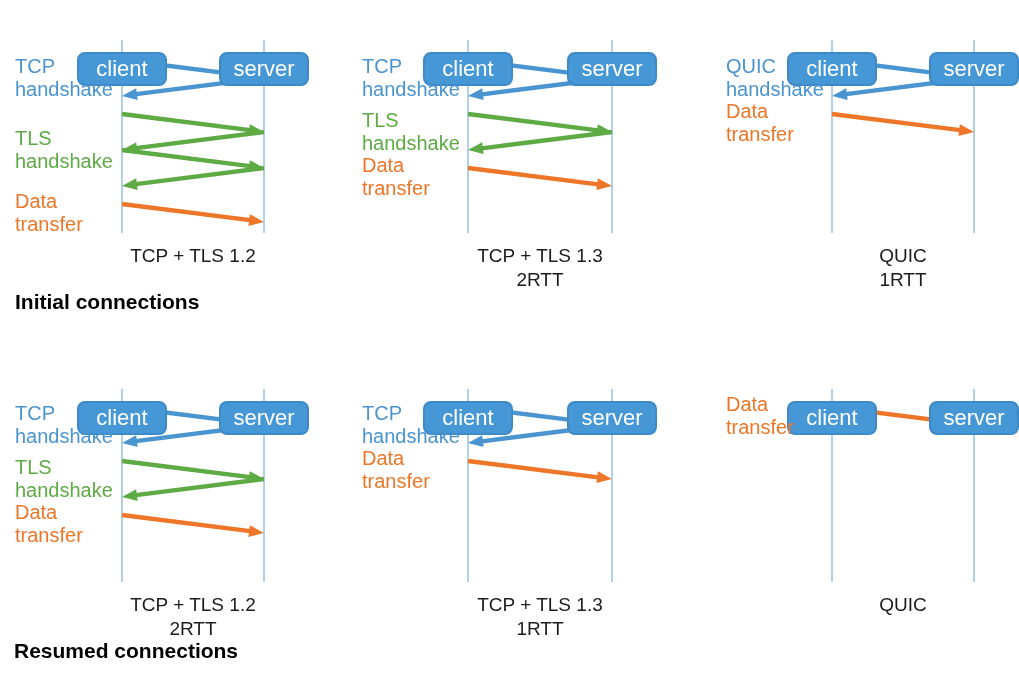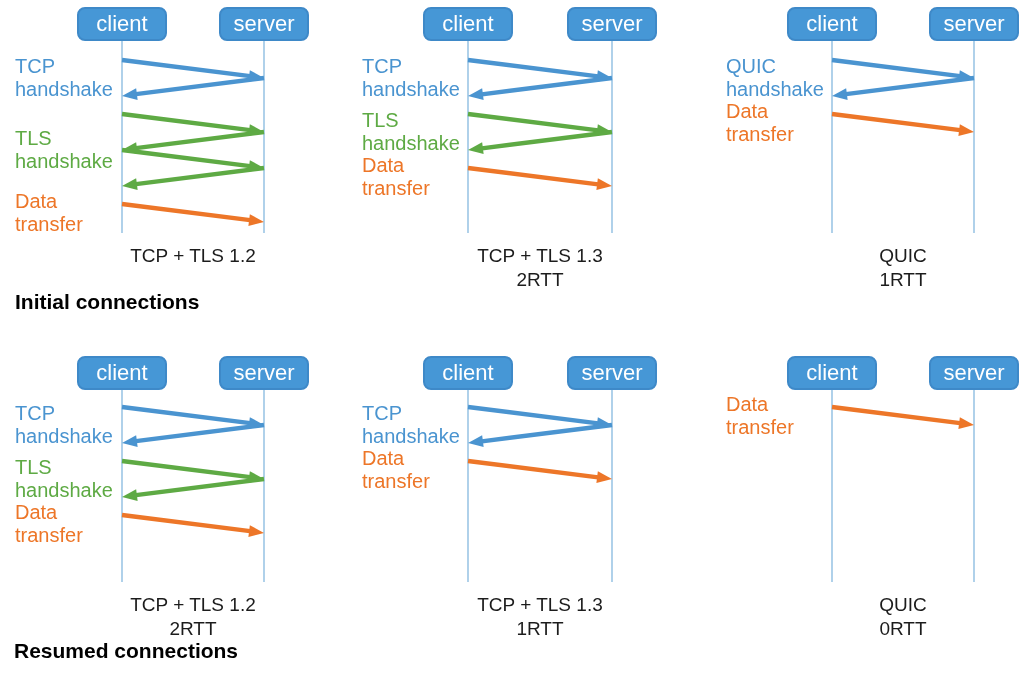--- a/index.html
+++ b/index.html
@@ -20,20 +20,21 @@
     position: absolute;
     box-sizing: border-box;
     width: 90px;
     height: 34px;
     border-radius: 8px;
     color: #ffffff;
     font-size: 22px;
     line-height: 30px;
     text-align: center;
     border: 2px solid transparent;
+    margin-top: 45px;
   }
   .phase-label {
     position: absolute;
     font-size: 20px;
     line-height: 23px;
     white-space: nowrap;
   }
   .caption {
     position: absolute;
     width: 180px;
@@ -200,15 +201,14 @@
       <div>1RTT</div>
     </div>
     <div class="actor-box" style="left: 787px; top: 356px; background: rgb(70, 151, 214); border-color: rgb(62, 137, 200);">client</div>
     <div class="actor-box" style="left: 929px; top: 356px; background: rgb(70, 151, 214); border-color: rgb(62, 137, 200);">server</div>
     <div class="phase-label" style="left: 726px; top: 393px; color: rgb(237, 118, 40);">
       <div>Data</div>
       <div>transfer</div>
     </div>
     <div class="caption" style="left: 813px; top: 593px; color: rgb(28, 28, 28);">
       <div>QUIC</div>
-      <div>0RTT</div>
     </div>
   </div>
 
 </body></html>

